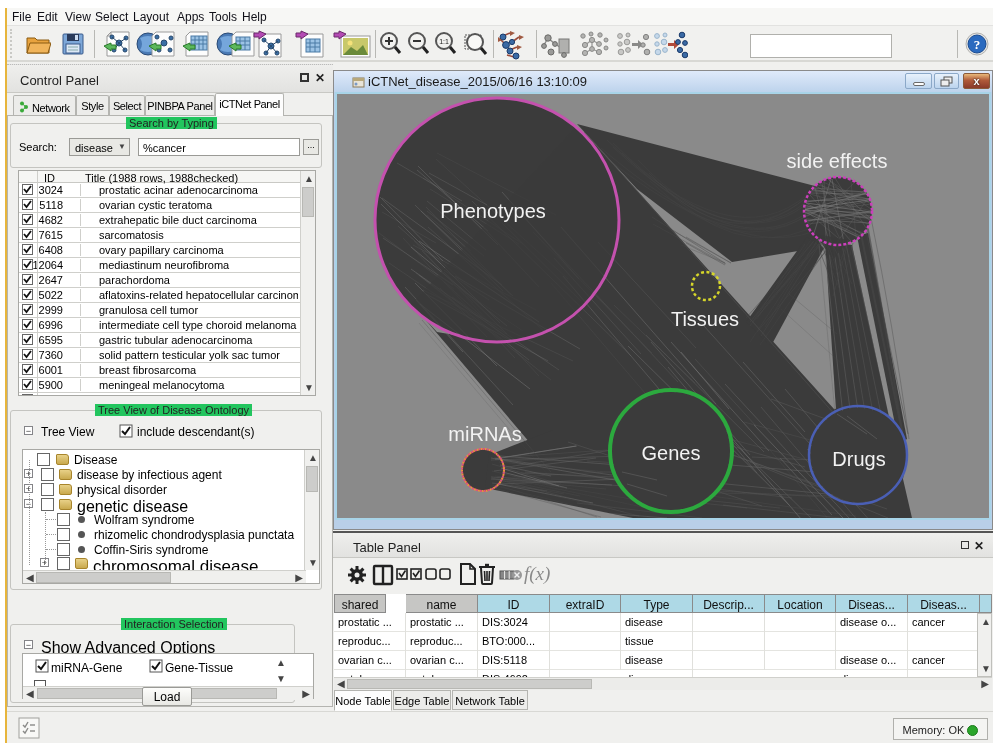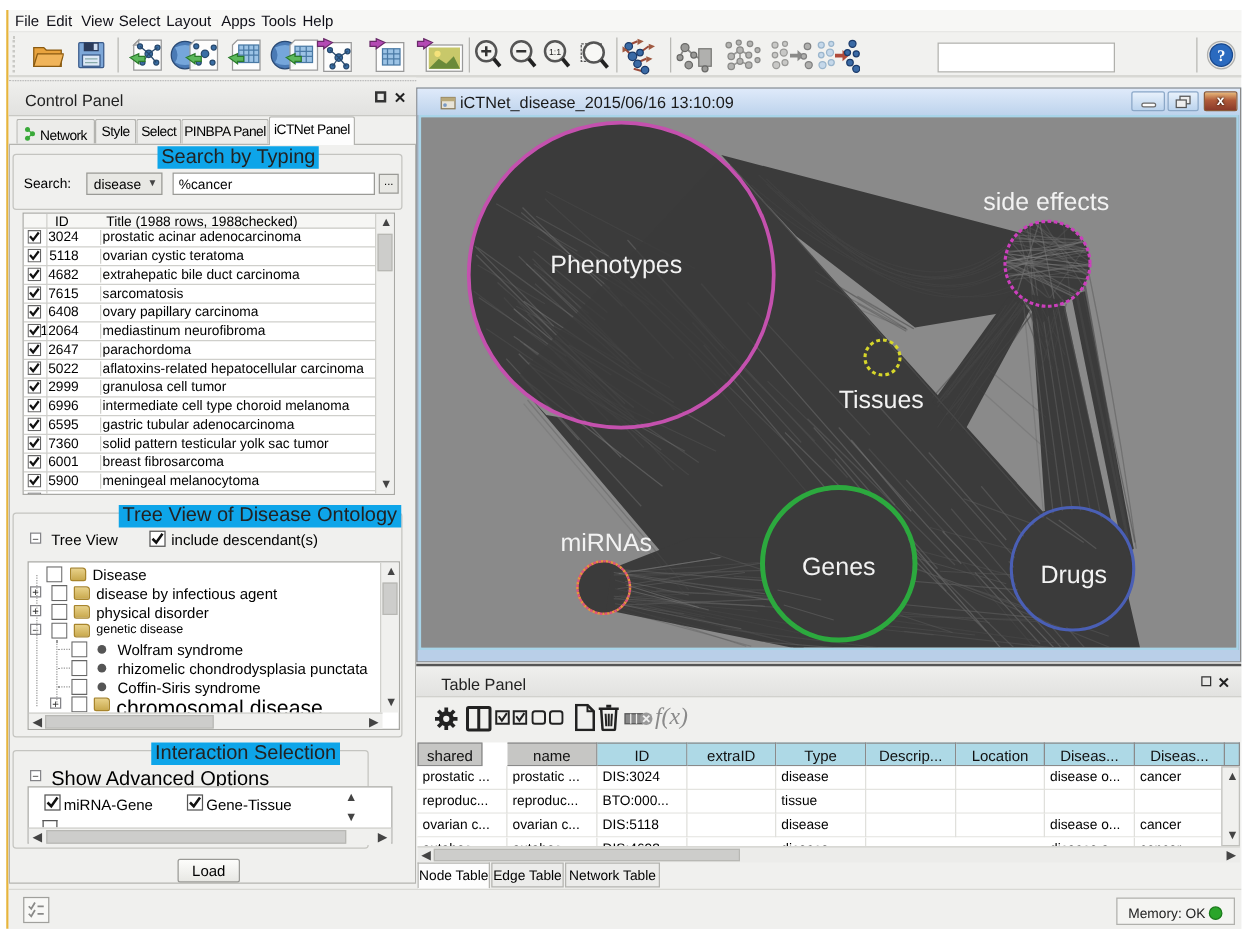--- a/index.html
+++ b/index.html
@@ -13,33 +13,33 @@
 
 #toolbar { position:absolute; left:0; top:18px; width:986px; height:36px; background:#f1f1ef; border-bottom:2px solid #d8d8d4; }
 .tsep { position:absolute; top:4px; width:1px; height:28px; background:#b8b8b4; }
 
 #cpanel { position:absolute; left:0; top:54px; width:326px; height:649px; background:#f0f0ee; }
 #cpanel-title { position:absolute; left:0; top:2px; width:326px; height:29px; background:linear-gradient(#efefed,#e2e2e0); border-top:1px dotted #bbb; border-bottom:1px solid #c8c8c4; }
 #cpanel-title .t { position:absolute; left:13px; top:8px; font-size:13px; color:#222; }
 .tab { position:absolute; top:33px; height:20px; background:#ececea; border:1px solid #b4b4b0; border-bottom:none; border-radius:2px 2px 0 0; text-align:center; padding-top:4px; font-size:11px; white-space:nowrap; overflow:hidden; letter-spacing:-0.4px; }
 .tab.active { background:#fdfdfd; top:31px; height:23px; z-index:3; }
 .groupbox { position:absolute; border:1px solid #c4c4c0; border-radius:3px; }
-.grouplabel { position:absolute; top:-7px; background:#0ea5e9; padding:0 3px; font-size:16px; color:#222; }
+.grouplabel { position:absolute; top:-7px; background:#22c55e; padding:0 3px; font-size:11px; color:#222; }
 .whitebox { position:absolute; background:#fff; border:1px solid #a8a8a4; }
 
 .sbv { position:absolute; width:15px; background:#f0f0ee; border-left:1px solid #d0d0cc; }
 .sbh { position:absolute; height:14px; background:#f0f0ee; border-top:1px solid #d0d0cc; }
 .sthumb { position:absolute; background:#cdcdcb; border:1px solid #b8b8b4; }
 .arr { position:absolute; font-size:10px; color:#444; }
 
 #ltable { position:absolute; left:11px; top:108px; width:298px; height:226px; background:#fff; border:1px solid #a8a8a4; font-size:11px; overflow:hidden; }
 #ltable .hrow { position:absolute; left:0; top:0; width:281px; height:12px; background:#f6f6f4; border-bottom:1px solid #c9c9c5; font-size:11px; }
 #ltable .row { position:absolute; left:0; width:281px; height:15px; border-bottom:1px solid #cfcfcb; }
 #ltable .id { position:absolute; right:237px; top:1px; }
-#ltable .ti { position:absolute; left:61px; top:1px; border-left:1px solid #cfcfcb; padding-left:1px; width:218px; white-space:nowrap; overflow:hidden; }
+#ltable .ti { position:absolute; left:61px; top:1px; border-left:1px solid #cfcfcb; padding-left:18px; width:218px; white-space:nowrap; overflow:hidden; }
 #ltable .ck { position:absolute; left:3px; top:1px; width:11px; height:11px; }
 .folder { display:inline-block; width:13px; height:11px; background:linear-gradient(#e8d188,#c9a94e); border:1px solid #a8852c; border-radius:1px 3px 2px 2px; position:relative; top:1px; }
 .pm { display:inline-block; width:9px; height:9px; border:1px solid #848488; background:#fff; font-size:9px; line-height:8px; text-align:center; color:#333; position:relative; top:0px; }
 .dot { display:inline-block; width:7px; height:7px; border-radius:50%; background:#555; }
 
 #netwin { position:absolute; left:326px; top:62px; width:660px; height:460px; border:1px solid #8a8a8a; background:#b9cfe8; }
 #nettitle { position:absolute; left:0; top:0; width:658px; height:21px; background:linear-gradient(#dfeafa,#bdd3ec); font-size:13px; color:#1a1a1a; }
 #netcanvas { position:absolute; left:1px; top:21px; width:656px; height:428px; background:#8a8a8a; border:2px solid #a8d4e8; }
 
 #tpanel { position:absolute; left:326px; top:522px; width:660px; height:181px; background:#f0f0ee; }
@@ -479,21 +479,21 @@
         <svg style="position:absolute;left:18px;top:33px" width="13" height="13" viewBox="0 0 13 13">
             <rect x="0.5" y="0.5" width="12" height="12" fill="#fff" stroke="#666"></rect>
           </svg>
         <span class="folder" style="position:absolute;left:36px;top:34px"></span>
         <span style="position:absolute;left:54px;top:33px;font-size:12px;white-space:nowrap">physical disorder</span>
         <span class="pm" style="position:absolute;left:1px;top:49px">−</span>
         <svg style="position:absolute;left:18px;top:48px" width="13" height="13" viewBox="0 0 13 13">
             <rect x="0.5" y="0.5" width="12" height="12" fill="#fff" stroke="#666"></rect>
           </svg>
         <span class="folder" style="position:absolute;left:36px;top:49px"></span>
-        <span style="position:absolute;left:54px;top:48px;font-size:10px;white-space:nowrap">genetic disease</span>
+        <span style="position:absolute;left:54px;top:48px;font-size:16px;white-space:nowrap">genetic disease</span>
         <svg style="position:absolute;left:34px;top:63px" width="13" height="13" viewBox="0 0 13 13">
             <rect x="0.5" y="0.5" width="12" height="12" fill="#fff" stroke="#666"></rect>
           </svg>
         <span class="dot" style="position:absolute;left:55px;top:66px"></span>
         <span style="position:absolute;left:71px;top:63px;font-size:12px;white-space:nowrap">Wolfram syndrome</span>
         <svg style="position:absolute;left:34px;top:78px" width="13" height="13" viewBox="0 0 13 13">
             <rect x="0.5" y="0.5" width="12" height="12" fill="#fff" stroke="#666"></rect>
           </svg>
         <span class="dot" style="position:absolute;left:55px;top:81px"></span>
         <span style="position:absolute;left:71px;top:78px;font-size:12px;white-space:nowrap">rhizomelic chondrodysplasia punctata</span>
@@ -518,21 +518,21 @@
             <span class="arr" style="left:3px;bottom:2px">▼</span>
             <div class="sthumb" style="left:1px;top:16px;width:12px;height:26px"></div>
           </div>
         <div class="sbh" style="left:0;top:120px;width:283px">
             <span class="arr" style="left:3px;top:1px">◀</span>
             <span class="arr" style="right:3px;top:1px">▶</span>
             <div class="sthumb" style="left:13px;top:1px;width:135px;height:11px"></div>
           </div>
       </div>
     </div>
-    <div class="groupbox" style="left:3px;top:538px;width:285px;height:79px">
+    <div class="groupbox" style="left:3px;top:562px;width:285px;height:79px">
       <span class="grouplabel" style="left:110px">Interaction Selection</span>
       <span class="pm" style="position:absolute;left:13px;top:15px">−</span>
       <span style="position:absolute;left:30px;top:14px;font-size:16px">Show Advanced Options</span>
       <div class="whitebox" style="left:11px;top:28px;width:292px;height:46px">
         <svg style="position:absolute;left:12px;top:5px" width="14" height="14" viewBox="0 0 14 14">
             <rect x="1" y="1" width="12" height="12" fill="#fff" stroke="#555"></rect>
             <path d="M3 7 L6 10 L11 3" fill="none" stroke="#111" stroke-width="2"></path>
           </svg>
         <span style="position:absolute;left:28px;top:7px;font-size:12px">miRNA-Gene</span>
         <svg style="position:absolute;left:126px;top:5px" width="14" height="14" viewBox="0 0 14 14">

